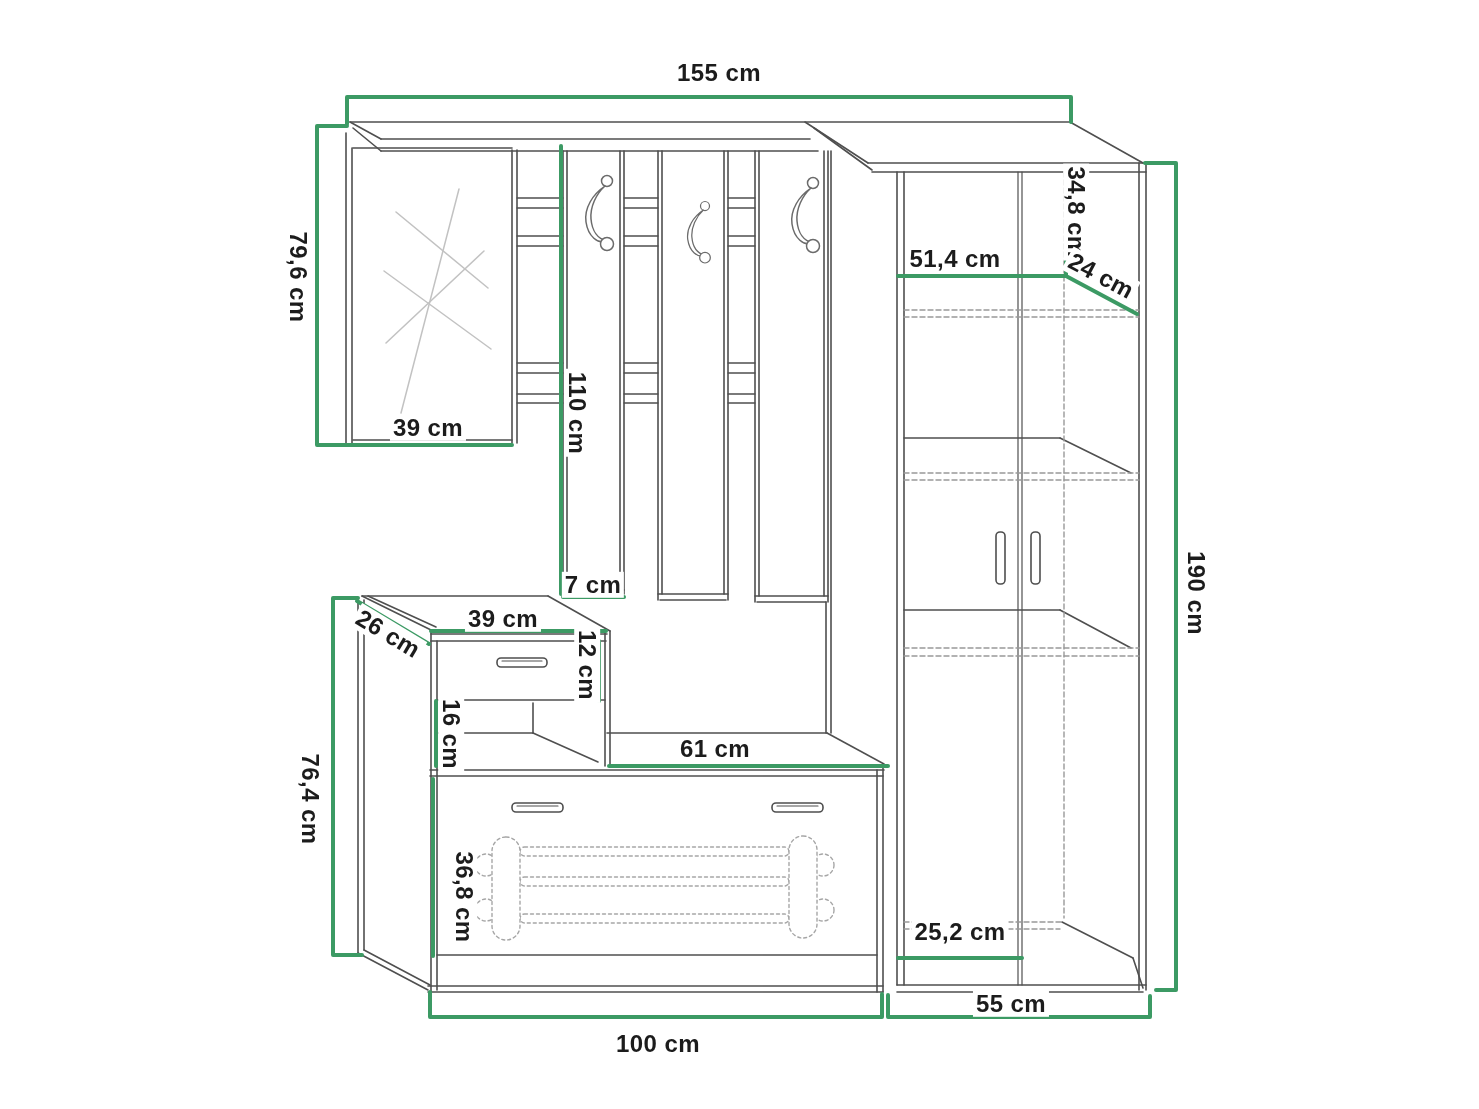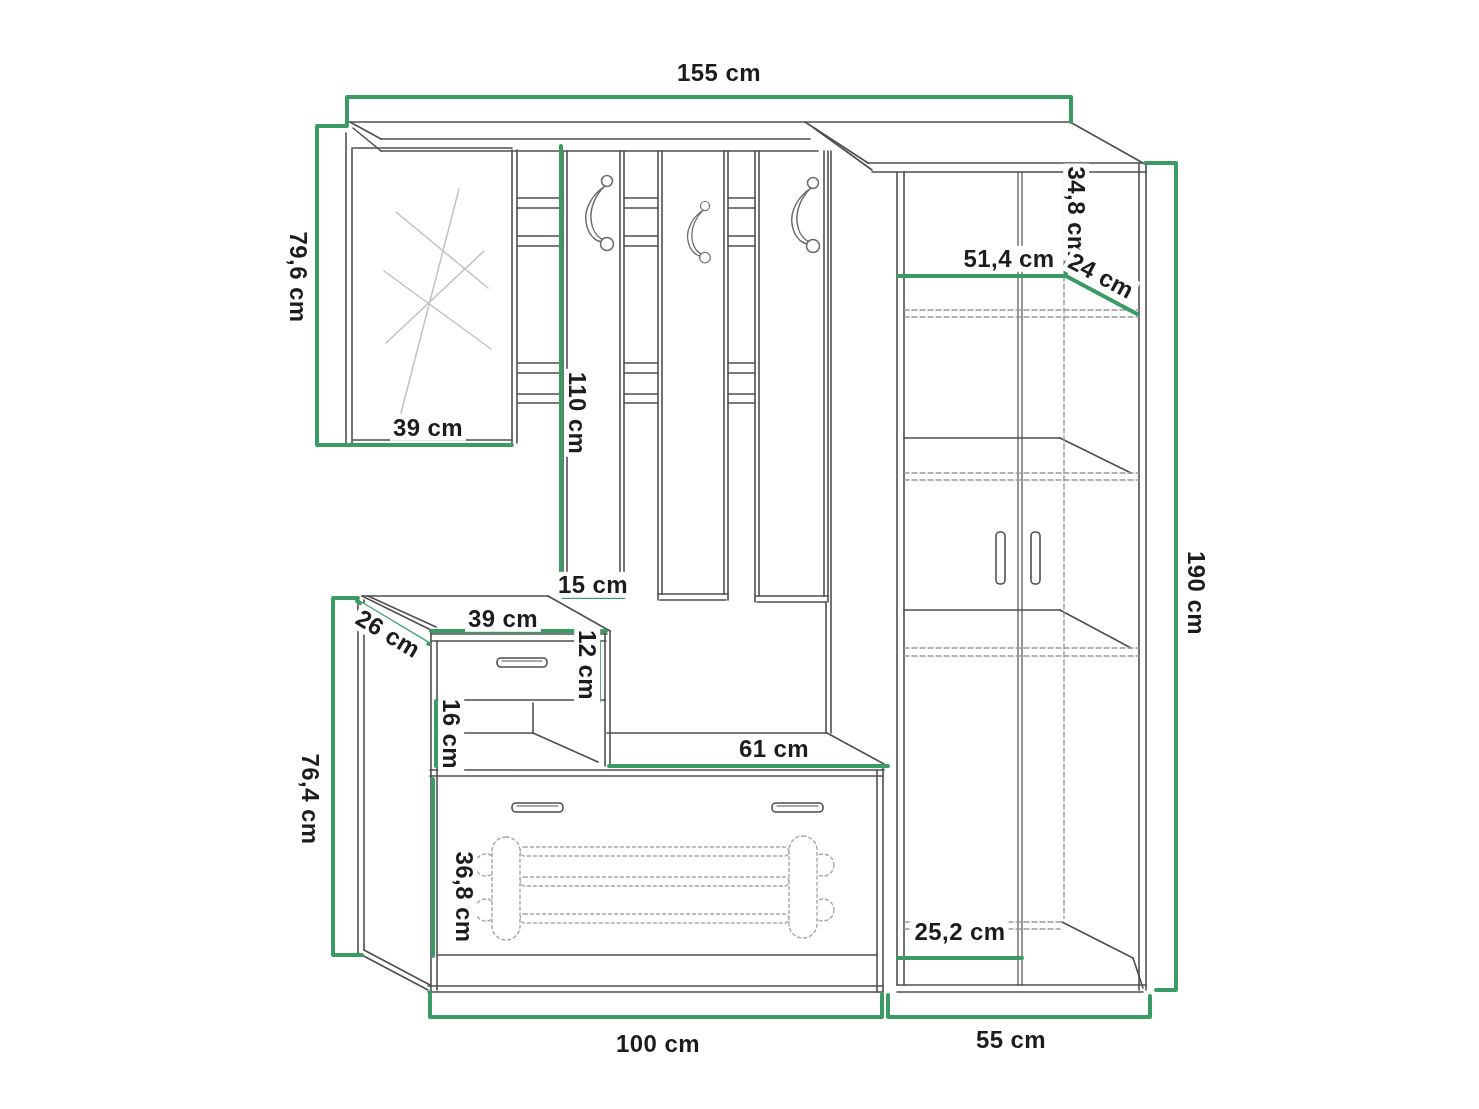--- a/index.html
+++ b/index.html
@@ -232,29 +232,29 @@
       <path d="M430,992 V1017 H882 V994"></path>
       <path d="M898,958 H1022"></path>
       <path d="M888,995 V1017 H1150 V996"></path>
     </g>
   </svg>
 
   <div class="dim" style="left:719px;top:73px;">155 cm</div>
   <div class="dim v" style="left:298px;top:277px;">79,6 cm</div>
   <div class="dim" style="left:428px;top:428px;">39 cm</div>
   <div class="dim v" style="left:577px;top:413px;">110 cm</div>
-  <div class="dim" style="left:593px;top:585px;">15 cm</div>
+  <div class="dim" style="left:593px;top:585px;">7 cm</div>
   <div class="dim v" style="left:1076px;top:212px;">34,8 cm</div>
-  <div class="dim" style="left:1009px;top:259px;">51,4 cm</div>
+  <div class="dim" style="left:955px;top:259px;">51,4 cm</div>
   <div class="dim d28" style="left:1101px;top:276px;">24 cm</div>
   <div class="dim v" style="left:1196px;top:593px;">190 cm</div>
   <div class="dim d31" style="left:388px;top:634px;">26 cm</div>
   <div class="dim" style="left:503px;top:619px;">39 cm</div>
   <div class="dim v" style="left:587px;top:665px;">12 cm</div>
   <div class="dim v" style="left:451px;top:734px;">16 cm</div>
-  <div class="dim" style="left:774px;top:749px;text-align:right;">61 cm</div>
+  <div class="dim" style="left:715px;top:749px;text-align:right;">61 cm</div>
   <div class="dim v" style="left:310px;top:799px;">76,4 cm</div>
   <div class="dim v" style="left:464px;top:897px;">36,8 cm</div>
   <div class="dim" style="left:658px;top:1044px;">100 cm</div>
   <div class="dim" style="left:960px;top:932px;">25,2 cm</div>
-  <div class="dim" style="left:1011px;top:1040px;text-align:center;">55 cm</div>
+  <div class="dim" style="left:1011px;top:1004px;text-align:center;">55 cm</div>
 
 </div>
 
 </body></html>

